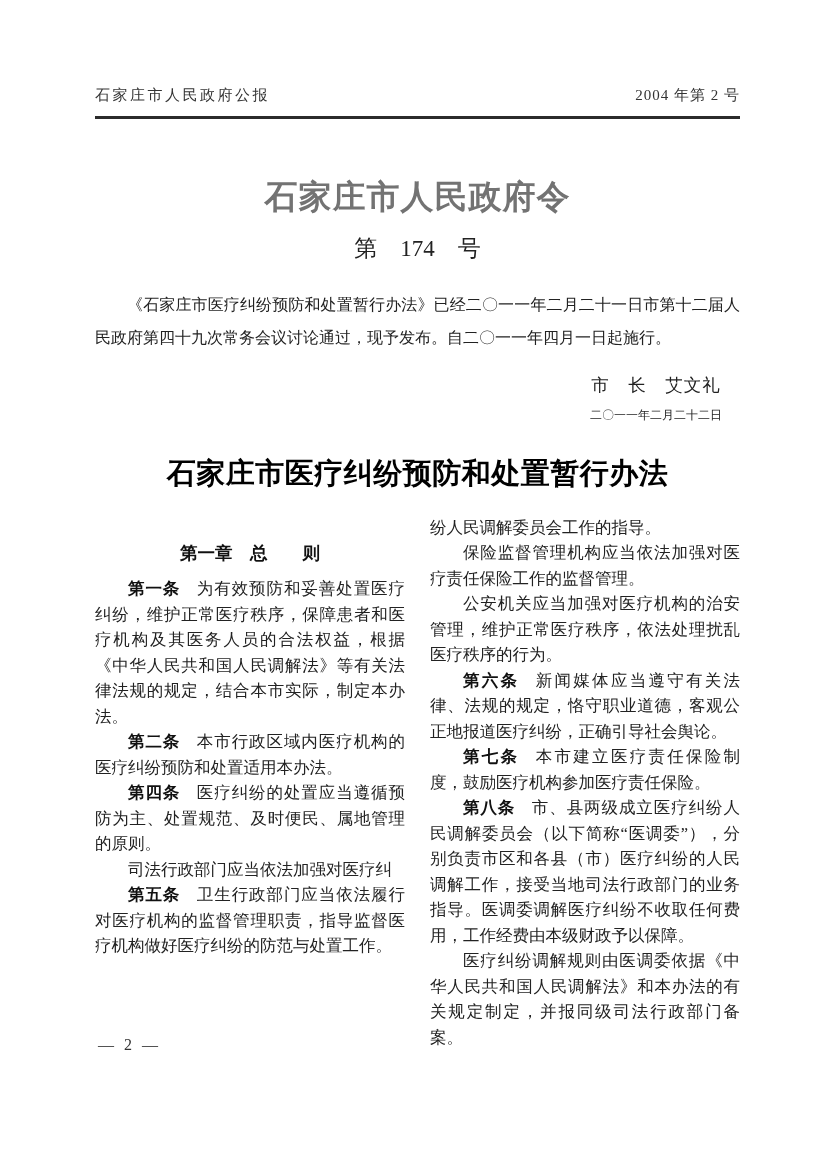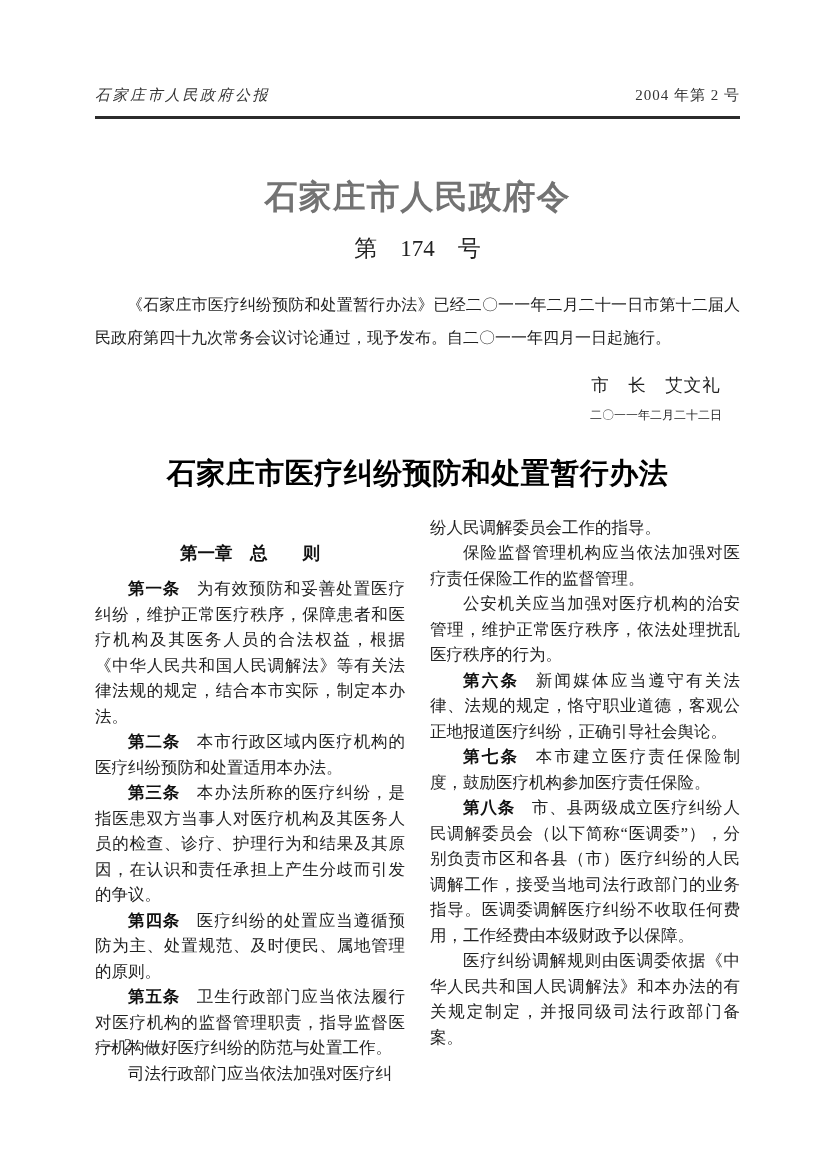--- a/index.html
+++ b/index.html
@@ -13,21 +13,21 @@
   }
   .page { box-sizing:border-box; width:826px; height:1169px; padding:86px 86px 0 95px; }
 
   
   .hdr {
     display:flex; justify-content:space-between; align-items:flex-end;
     font-size:15px; color:#333;
     padding-bottom:11px;
     border-bottom:3px solid #2b2b2b;
   }
-  .hdr-left { font-style:italic; letter-spacing:2.5px; }
+  .hdr-left { letter-spacing:2.5px; }
   .hdr-right { letter-spacing:1px; }
 
   
   .decree-title {
     margin-top:60px; text-align:center;
     font-size:33px; font-weight:bold; color:#737373; letter-spacing:1px;
     line-height:1.1;
   }
   .decree-no { margin-top:18px; text-align:center; font-size:23px; color:#222; }
   .decree-body {
@@ -92,24 +92,23 @@
   </div>
 
   <div class="reg-title">石家庄市医疗纠纷预防和处置暂行办法</div>
 
   <div class="cols">
 
     <div class="col">
       <div class="chapter">第一章　总　　则</div>
       <p class="para indent"><b class="head">第一条</b><span>为有效预防和妥善处置医疗纠纷，维护正常医疗秩序，保障患者和医疗机构及其医务人员的合法权益，根据《中华人民共和国人民调解法》等有关法律法规的规定，结合本市实际，制定本办法。</span></p>
       <p class="para indent"><b class="head">第二条</b><span>本市行政区域内医疗机构的医疗纠纷预防和处置适用本办法。</span></p>
-      <p class="para indent"><b class="head">第三条</b><span>本办法所称的医疗纠纷，是指医患双方当事人对医疗机构及其医务人员的检查、诊疗、护理行为和结果及其原因，在认识和责任承担上产生分歧而引发的争议。</span></p>
       <p class="para indent"><b class="head">第四条</b><span>医疗纠纷的处置应当遵循预防为主、处置规范、及时便民、属地管理的原则。</span></p>
+      <p class="para indent">司法行政部门应当依法加强对医疗纠</p>
       <p class="para indent"><b class="head">第五条</b><span>卫生行政部门应当依法履行对医疗机构的监督管理职责，指导监督医疗机构做好医疗纠纷的防范与处置工作。</span></p>
-      <p class="para indent">司法行政部门应当依法加强对医疗纠</p>
     </div>
 
     <div class="col">
       <p class="para">纷人民调解委员会工作的指导。</p>
       <p class="para indent">保险监督管理机构应当依法加强对医疗责任保险工作的监督管理。</p>
       <p class="para indent">公安机关应当加强对医疗机构的治安管理，维护正常医疗秩序，依法处理扰乱医疗秩序的行为。</p>
       <p class="para indent"><b class="head">第六条</b><span>新闻媒体应当遵守有关法律、法规的规定，恪守职业道德，客观公正地报道医疗纠纷，正确引导社会舆论。</span></p>
       <p class="para indent"><b class="head">第七条</b><span>本市建立医疗责任保险制度，鼓励医疗机构参加医疗责任保险。</span></p>
       <p class="para indent"><b class="head">第八条</b><span>市、县两级成立医疗纠纷人民调解委员会（以下简称“医调委”），分别负责市区和各县（市）医疗纠纷的人民调解工作，接受当地司法行政部门的业务指导。医调委调解医疗纠纷不收取任何费用，工作经费由本级财政予以保障。</span></p>
       <p class="para indent">医疗纠纷调解规则由医调委依据《中华人民共和国人民调解法》和本办法的有关规定制定，并报同级司法行政部门备案。</p>

